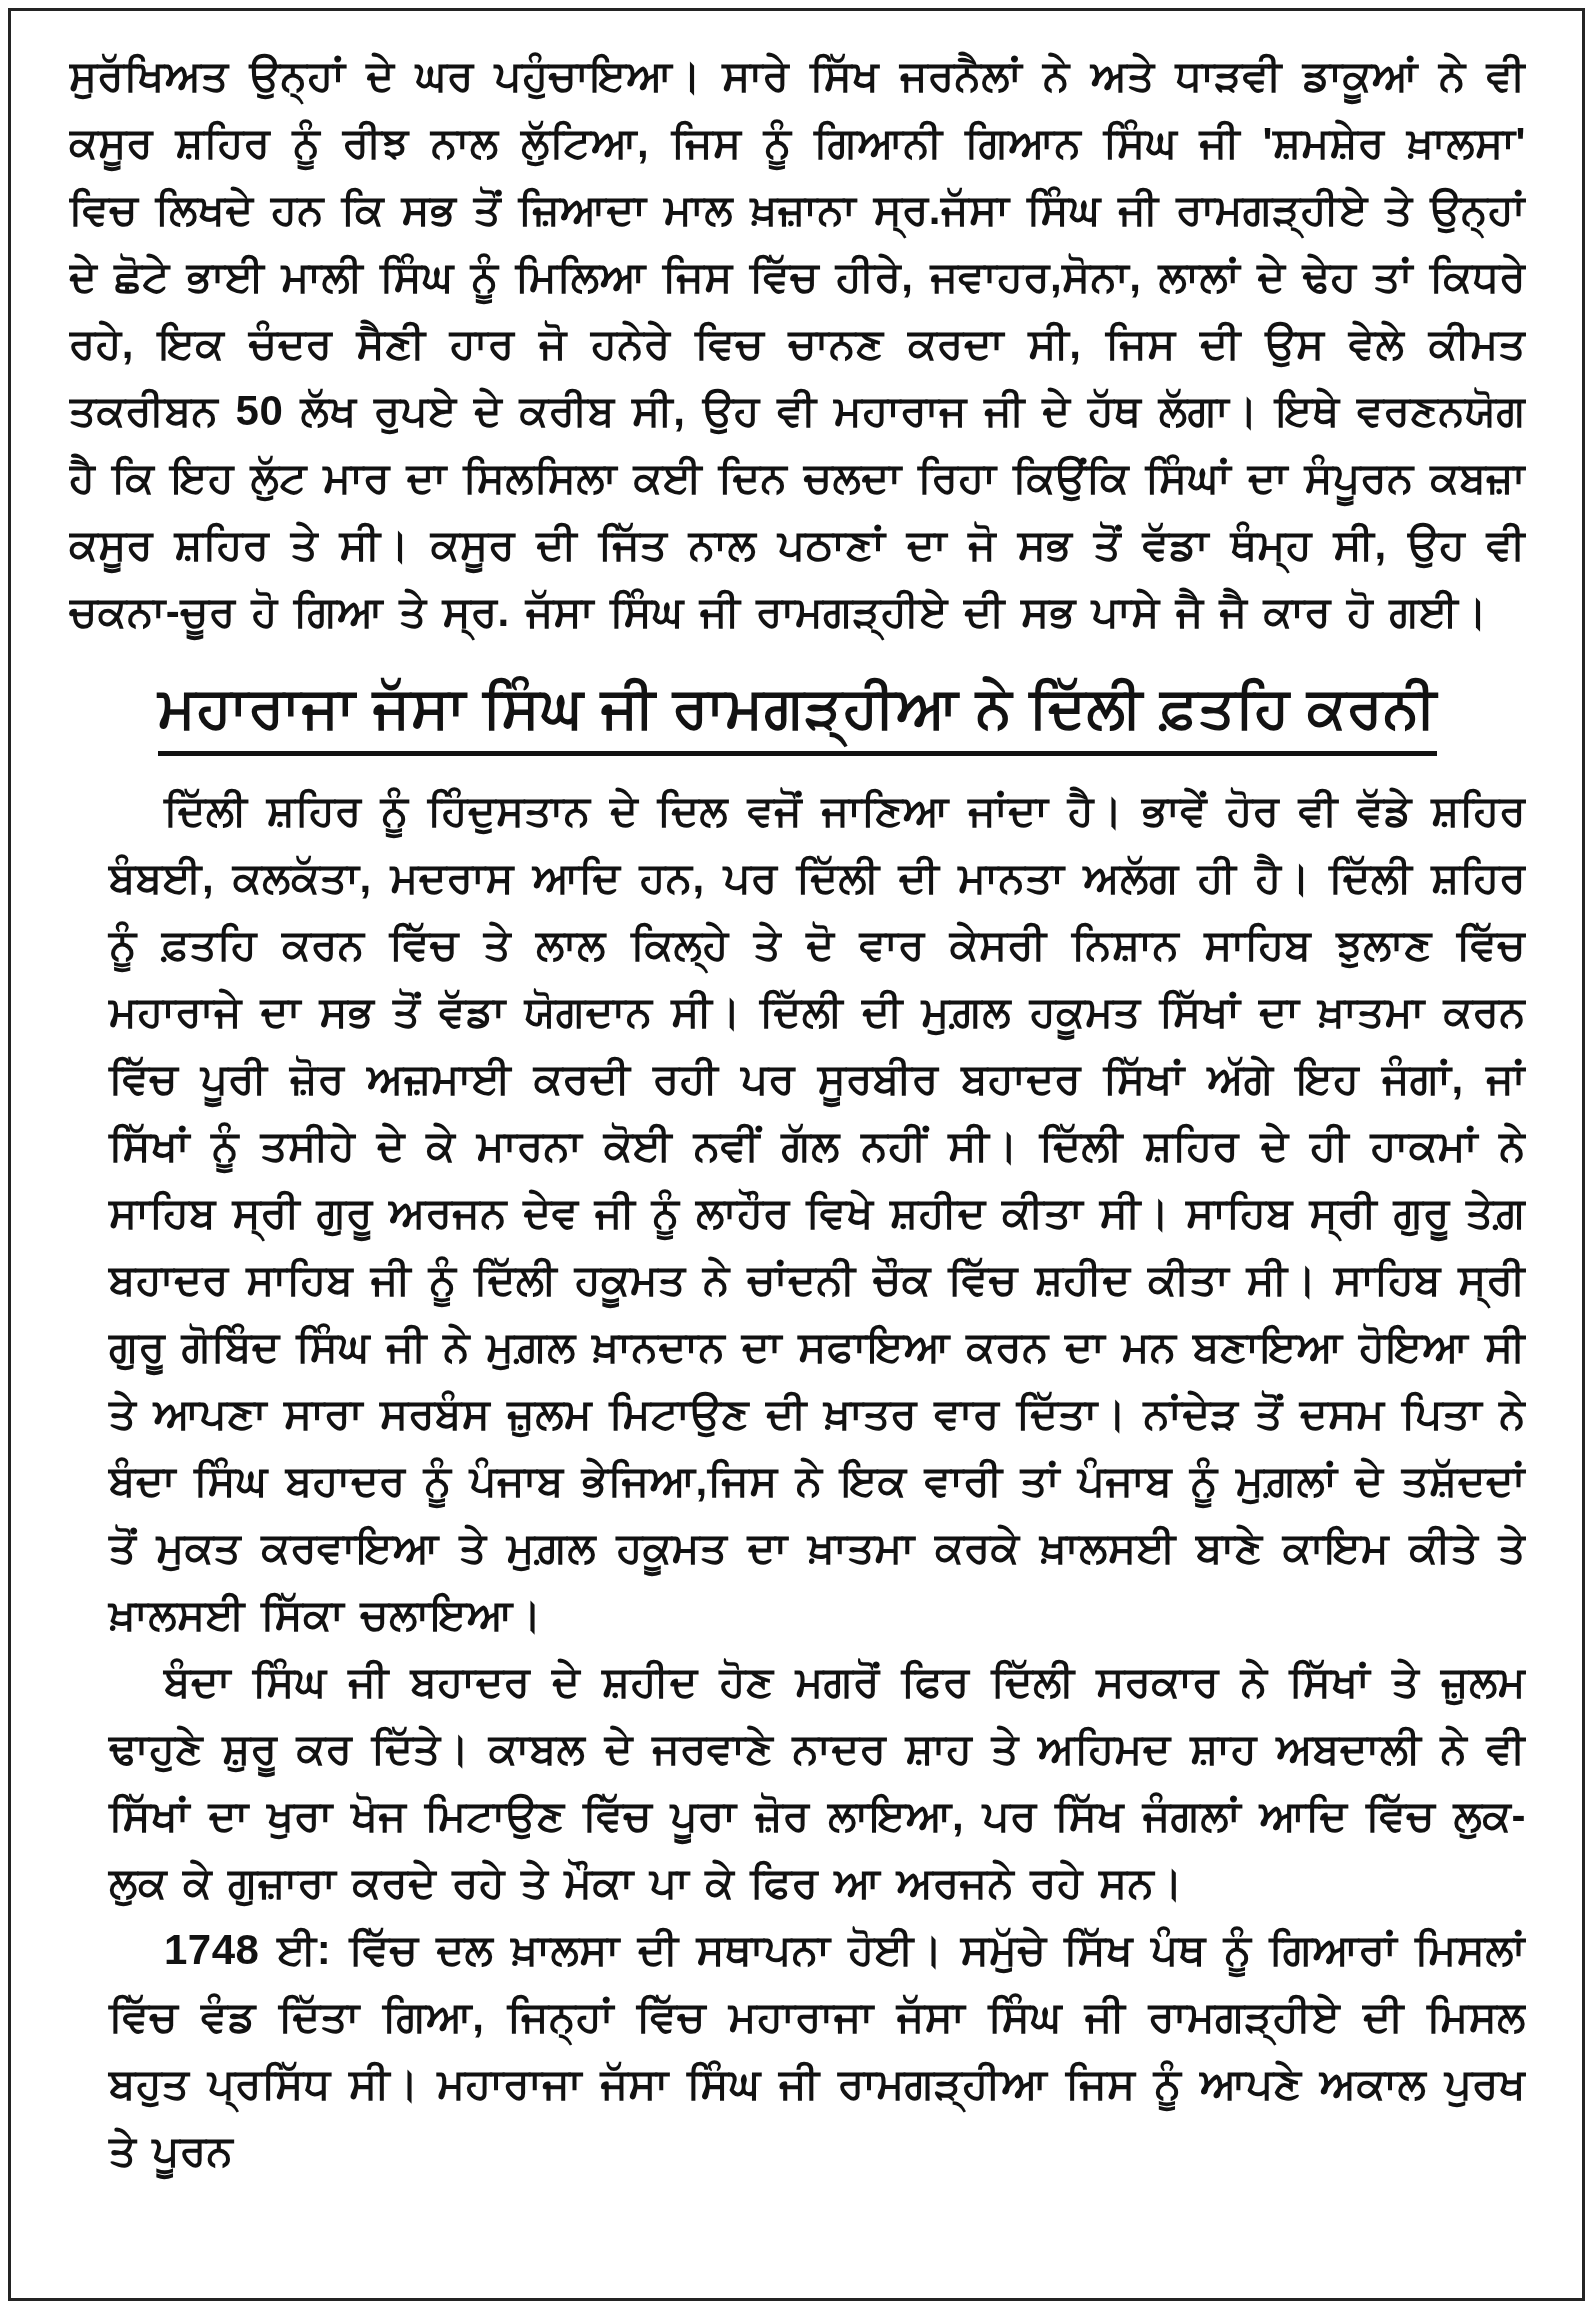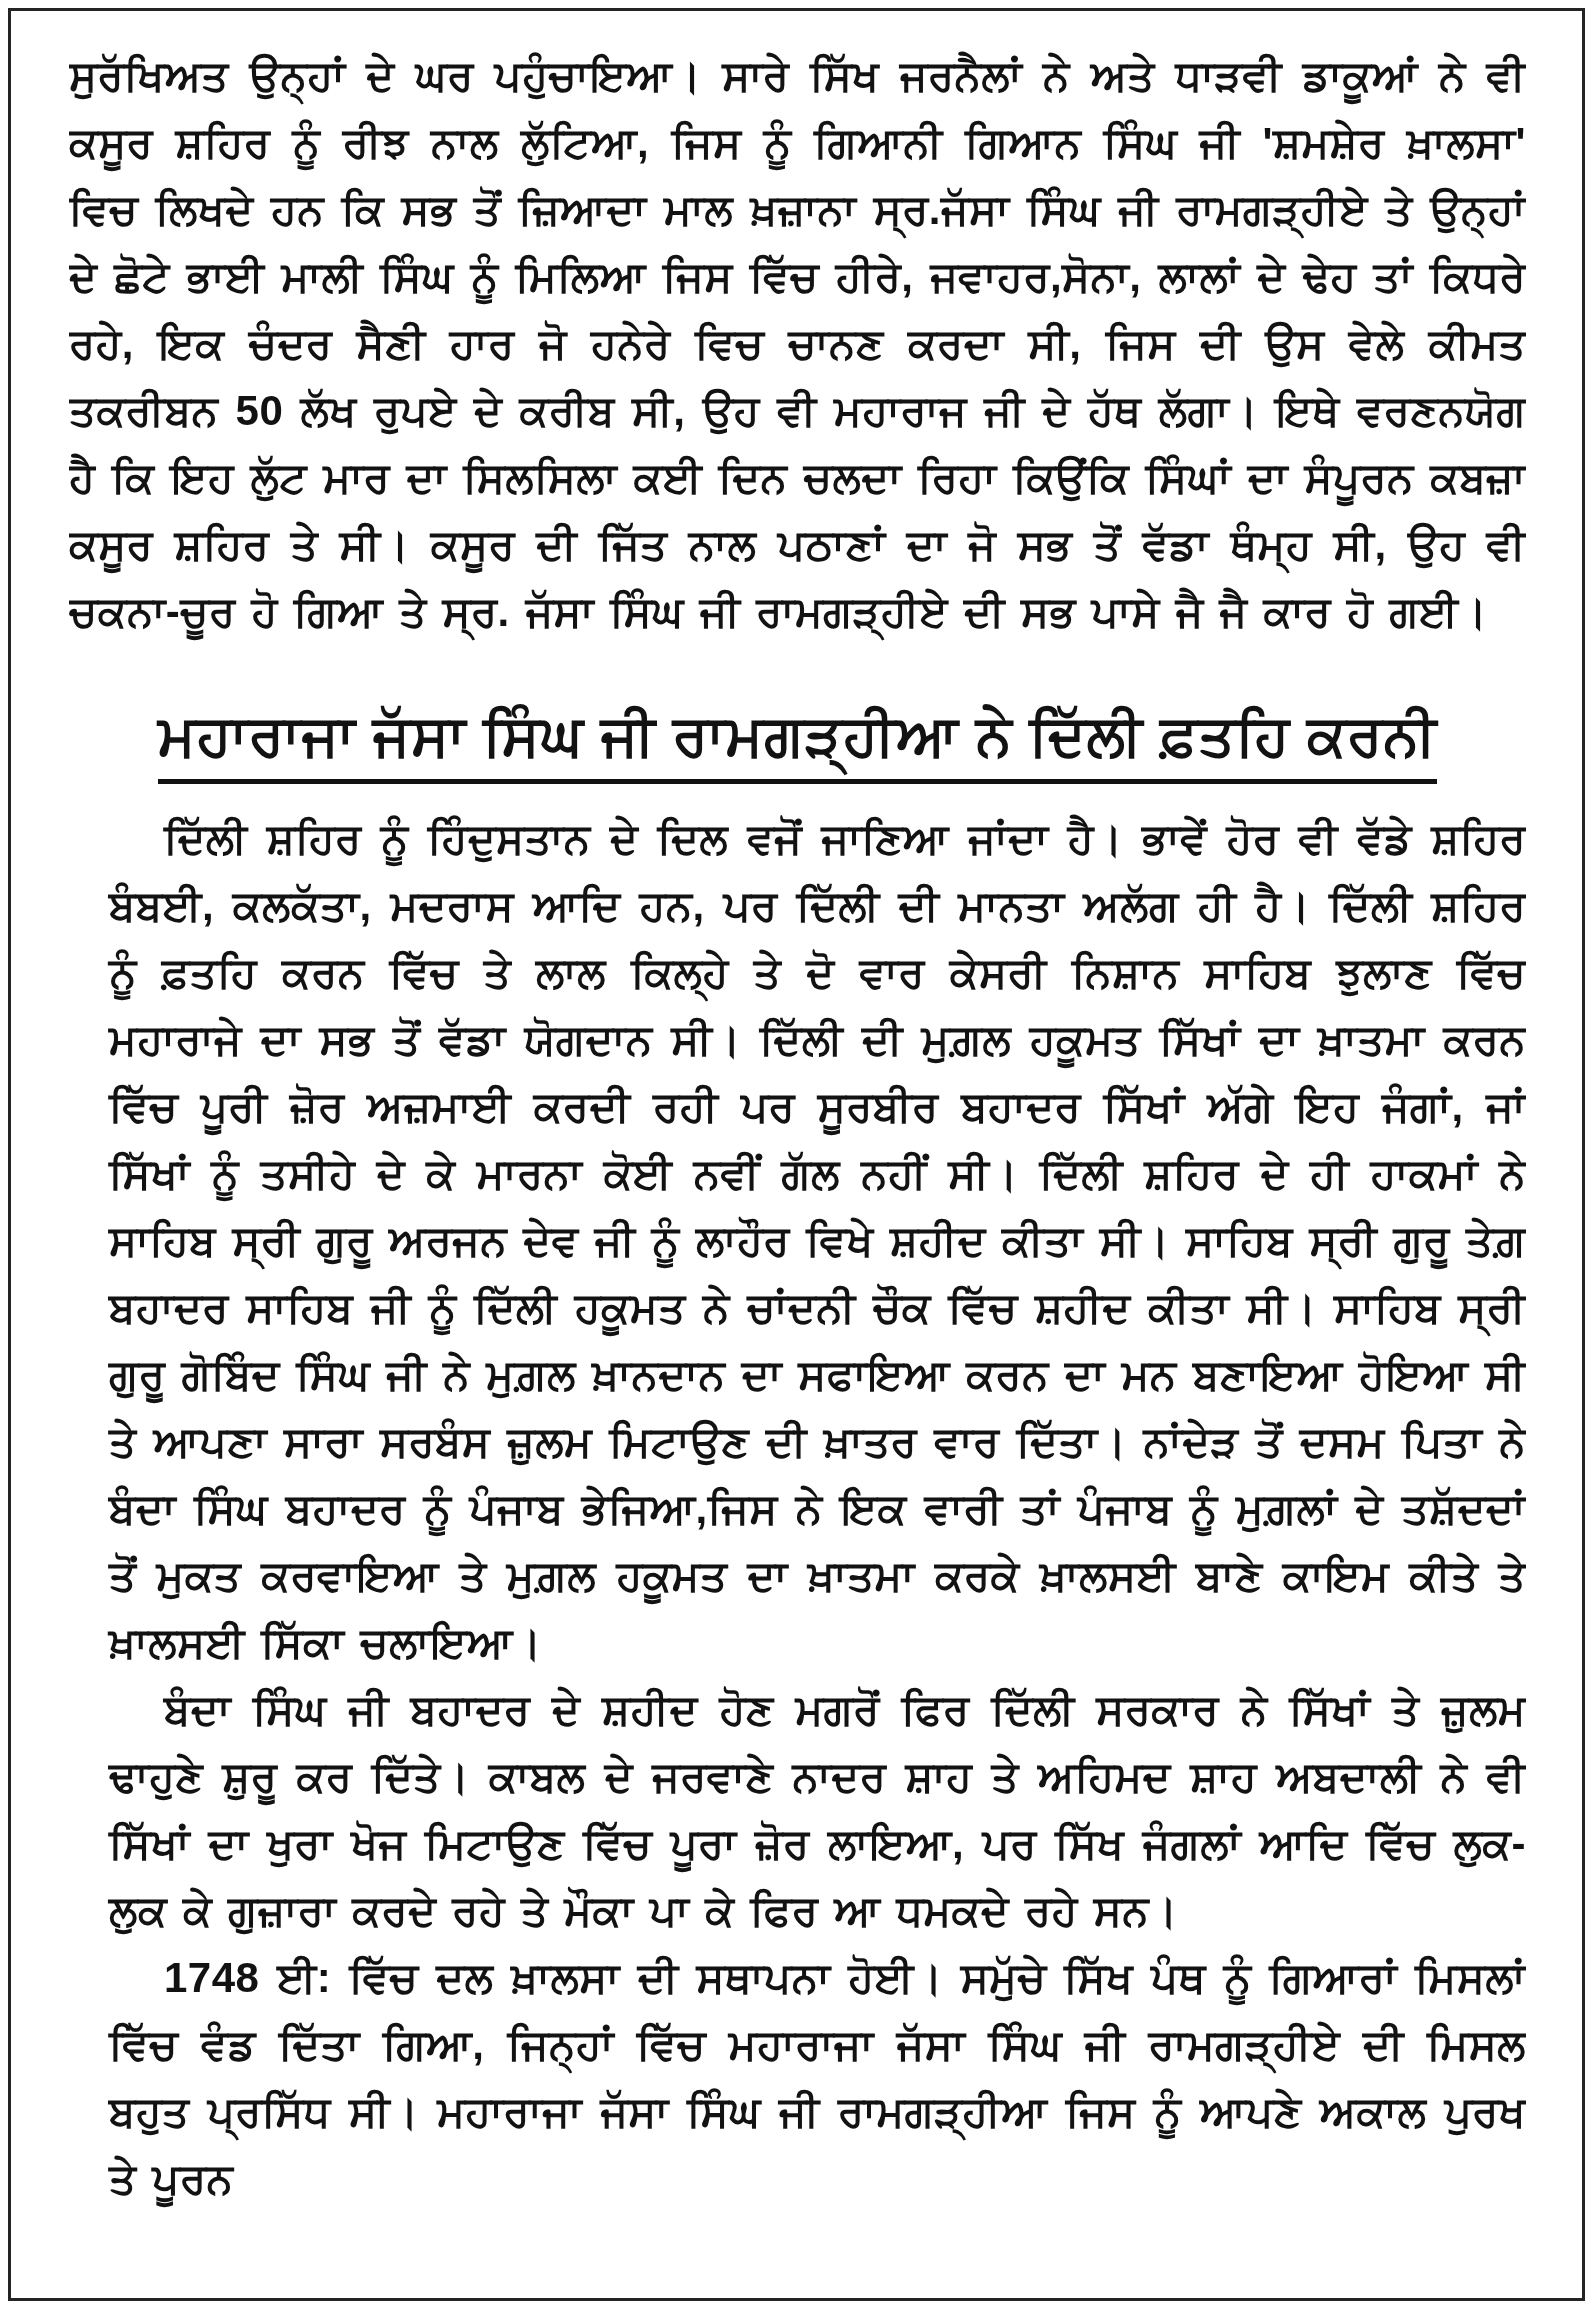--- a/index.html
+++ b/index.html
@@ -52,37 +52,36 @@
     margin: 25px 0 21px 0;
   }
   .heading-text {
     display: inline-block;
     font-size: 57px;
     line-height: 75px;
     font-weight: 800;
     border-bottom: 5.7px solid #121212;
     padding-bottom: 5.7px;
     letter-spacing: 1px;
-    margin-top: 28px;
   }
 </style>
 </head>
 <body>
 
 <div class="page">
   <div class="border-frame"></div>
   <div class="content">
 
     <p class="para">ਸੁਰੱਖਿਅਤ ਉਨ੍ਹਾਂ ਦੇ ਘਰ ਪਹੁੰਚਾਇਆ। ਸਾਰੇ ਸਿੱਖ ਜਰਨੈਲਾਂ ਨੇ ਅਤੇ ਧਾੜਵੀ ਡਾਕੂਆਂ ਨੇ ਵੀ ਕਸੂਰ ਸ਼ਹਿਰ ਨੂੰ ਰੀਝ ਨਾਲ ਲੁੱਟਿਆ, ਜਿਸ ਨੂੰ ਗਿਆਨੀ ਗਿਆਨ ਸਿੰਘ ਜੀ 'ਸ਼ਮਸ਼ੇਰ ਖ਼ਾਲਸਾ' ਵਿਚ ਲਿਖਦੇ ਹਨ ਕਿ ਸਭ ਤੋਂ ਜ਼ਿਆਦਾ ਮਾਲ ਖ਼ਜ਼ਾਨਾ ਸ੍ਰ.ਜੱਸਾ ਸਿੰਘ ਜੀ ਰਾਮਗੜ੍ਹੀਏ ਤੇ ਉਨ੍ਹਾਂ ਦੇ ਛੋਟੇ ਭਾਈ ਮਾਲੀ ਸਿੰਘ ਨੂੰ ਮਿਲਿਆ ਜਿਸ ਵਿੱਚ ਹੀਰੇ, ਜਵਾਹਰ,ਸੋਨਾ, ਲਾਲਾਂ ਦੇ ਢੇਹ ਤਾਂ ਕਿਧਰੇ ਰਹੇ, ਇਕ ਚੰਦਰ ਸੈਣੀ ਹਾਰ ਜੋ ਹਨੇਰੇ ਵਿਚ ਚਾਨਣ ਕਰਦਾ ਸੀ, ਜਿਸ ਦੀ ਉਸ ਵੇਲੇ ਕੀਮਤ ਤਕਰੀਬਨ 50 ਲੱਖ ਰੁਪਏ ਦੇ ਕਰੀਬ ਸੀ, ਉਹ ਵੀ ਮਹਾਰਾਜ ਜੀ ਦੇ ਹੱਥ ਲੱਗਾ। ਇਥੇ ਵਰਣਨਯੋਗ ਹੈ ਕਿ ਇਹ ਲੁੱਟ ਮਾਰ ਦਾ ਸਿਲਸਿਲਾ ਕਈ ਦਿਨ ਚਲਦਾ ਰਿਹਾ ਕਿਉਂਕਿ ਸਿੰਘਾਂ ਦਾ ਸੰਪੂਰਨ ਕਬਜ਼ਾ ਕਸੂਰ ਸ਼ਹਿਰ ਤੇ ਸੀ। ਕਸੂਰ ਦੀ ਜਿੱਤ ਨਾਲ ਪਠਾਣਾਂ ਦਾ ਜੋ ਸਭ ਤੋਂ ਵੱਡਾ ਥੰਮ੍ਹ ਸੀ, ਉਹ ਵੀ ਚਕਨਾ-ਚੂਰ ਹੋ ਗਿਆ ਤੇ ਸ੍ਰ. ਜੱਸਾ ਸਿੰਘ ਜੀ ਰਾਮਗੜ੍ਹੀਏ ਦੀ ਸਭ ਪਾਸੇ ਜੈ ਜੈ ਕਾਰ ਹੋ ਗਈ।</p>
 
     <div class="heading-wrap">
       <span class="heading-text">ਮਹਾਰਾਜਾ ਜੱਸਾ ਸਿੰਘ ਜੀ ਰਾਮਗੜ੍ਹੀਆ ਨੇ ਦਿੱਲੀ ਫ਼ਤਹਿ ਕਰਨੀ</span>
     </div>
 
     <p class="para indent">ਦਿੱਲੀ ਸ਼ਹਿਰ ਨੂੰ ਹਿੰਦੁਸਤਾਨ ਦੇ ਦਿਲ ਵਜੋਂ ਜਾਣਿਆ ਜਾਂਦਾ ਹੈ। ਭਾਵੇਂ ਹੋਰ ਵੀ ਵੱਡੇ ਸ਼ਹਿਰ ਬੰਬਈ, ਕਲਕੱਤਾ, ਮਦਰਾਸ ਆਦਿ ਹਨ, ਪਰ ਦਿੱਲੀ ਦੀ ਮਾਨਤਾ ਅਲੱਗ ਹੀ ਹੈ। ਦਿੱਲੀ ਸ਼ਹਿਰ ਨੂੰ ਫ਼ਤਹਿ ਕਰਨ ਵਿੱਚ ਤੇ ਲਾਲ ਕਿਲ੍ਹੇ ਤੇ ਦੋ ਵਾਰ ਕੇਸਰੀ ਨਿਸ਼ਾਨ ਸਾਹਿਬ ਝੁਲਾਣ ਵਿੱਚ ਮਹਾਰਾਜੇ ਦਾ ਸਭ ਤੋਂ ਵੱਡਾ ਯੋਗਦਾਨ ਸੀ। ਦਿੱਲੀ ਦੀ ਮੁਗ਼ਲ ਹਕੂਮਤ ਸਿੱਖਾਂ ਦਾ ਖ਼ਾਤਮਾ ਕਰਨ ਵਿੱਚ ਪੂਰੀ ਜ਼ੋਰ ਅਜ਼ਮਾਈ ਕਰਦੀ ਰਹੀ ਪਰ ਸੂਰਬੀਰ ਬਹਾਦਰ ਸਿੱਖਾਂ ਅੱਗੇ ਇਹ ਜੰਗਾਂ, ਜਾਂ ਸਿੱਖਾਂ ਨੂੰ ਤਸੀਹੇ ਦੇ ਕੇ ਮਾਰਨਾ ਕੋਈ ਨਵੀਂ ਗੱਲ ਨਹੀਂ ਸੀ। ਦਿੱਲੀ ਸ਼ਹਿਰ ਦੇ ਹੀ ਹਾਕਮਾਂ ਨੇ ਸਾਹਿਬ ਸ੍ਰੀ ਗੁਰੂ ਅਰਜਨ ਦੇਵ ਜੀ ਨੂੰ ਲਾਹੌਰ ਵਿਖੇ ਸ਼ਹੀਦ ਕੀਤਾ ਸੀ। ਸਾਹਿਬ ਸ੍ਰੀ ਗੁਰੂ ਤੇਗ਼ ਬਹਾਦਰ ਸਾਹਿਬ ਜੀ ਨੂੰ ਦਿੱਲੀ ਹਕੂਮਤ ਨੇ ਚਾਂਦਨੀ ਚੌਕ ਵਿੱਚ ਸ਼ਹੀਦ ਕੀਤਾ ਸੀ। ਸਾਹਿਬ ਸ੍ਰੀ ਗੁਰੂ ਗੋਬਿੰਦ ਸਿੰਘ ਜੀ ਨੇ ਮੁਗ਼ਲ ਖ਼ਾਨਦਾਨ ਦਾ ਸਫਾਇਆ ਕਰਨ ਦਾ ਮਨ ਬਣਾਇਆ ਹੋਇਆ ਸੀ ਤੇ ਆਪਣਾ ਸਾਰਾ ਸਰਬੰਸ ਜ਼ੁਲਮ ਮਿਟਾਉਣ ਦੀ ਖ਼ਾਤਰ ਵਾਰ ਦਿੱਤਾ। ਨਾਂਦੇੜ ਤੋਂ ਦਸਮ ਪਿਤਾ ਨੇ ਬੰਦਾ ਸਿੰਘ ਬਹਾਦਰ ਨੂੰ ਪੰਜਾਬ ਭੇਜਿਆ,ਜਿਸ ਨੇ ਇਕ ਵਾਰੀ ਤਾਂ ਪੰਜਾਬ ਨੂੰ ਮੁਗ਼ਲਾਂ ਦੇ ਤਸ਼ੱਦਦਾਂ ਤੋਂ ਮੁਕਤ ਕਰਵਾਇਆ ਤੇ ਮੁਗ਼ਲ ਹਕੂਮਤ ਦਾ ਖ਼ਾਤਮਾ ਕਰਕੇ ਖ਼ਾਲਸਈ ਬਾਣੇ ਕਾਇਮ ਕੀਤੇ ਤੇ ਖ਼ਾਲਸਈ ਸਿੱਕਾ ਚਲਾਇਆ।</p>
 
-    <p class="para indent">ਬੰਦਾ ਸਿੰਘ ਜੀ ਬਹਾਦਰ ਦੇ ਸ਼ਹੀਦ ਹੋਣ ਮਗਰੋਂ ਫਿਰ ਦਿੱਲੀ ਸਰਕਾਰ ਨੇ ਸਿੱਖਾਂ ਤੇ ਜ਼ੁਲਮ ਢਾਹੁਣੇ ਸ਼ੁਰੂ ਕਰ ਦਿੱਤੇ। ਕਾਬਲ ਦੇ ਜਰਵਾਣੇ ਨਾਦਰ ਸ਼ਾਹ ਤੇ ਅਹਿਮਦ ਸ਼ਾਹ ਅਬਦਾਲੀ ਨੇ ਵੀ ਸਿੱਖਾਂ ਦਾ ਖੁਰਾ ਖੋਜ ਮਿਟਾਉਣ ਵਿੱਚ ਪੂਰਾ ਜ਼ੋਰ ਲਾਇਆ, ਪਰ ਸਿੱਖ ਜੰਗਲਾਂ ਆਦਿ ਵਿੱਚ ਲੁਕ-ਲੁਕ ਕੇ ਗੁਜ਼ਾਰਾ ਕਰਦੇ ਰਹੇ ਤੇ ਮੌਕਾ ਪਾ ਕੇ ਫਿਰ ਆ ਧਮਕਦੇ ਰਹੇ ਸਨ।</p>
+    <p class="para indent">ਬੰਦਾ ਸਿੰਘ ਜੀ ਬਹਾਦਰ ਦੇ ਸ਼ਹੀਦ ਹੋਣ ਮਗਰੋਂ ਫਿਰ ਦਿੱਲੀ ਸਰਕਾਰ ਨੇ ਸਿੱਖਾਂ ਤੇ ਜ਼ੁਲਮ ਢਾਹੁਣੇ ਸ਼ੁਰੂ ਕਰ ਦਿੱਤੇ। ਕਾਬਲ ਦੇ ਜਰਵਾਣੇ ਨਾਦਰ ਸ਼ਾਹ ਤੇ ਅਹਿਮਦ ਸ਼ਾਹ ਅਬਦਾਲੀ ਨੇ ਵੀ ਸਿੱਖਾਂ ਦਾ ਖੁਰਾ ਖੋਜ ਮਿਟਾਉਣ ਵਿੱਚ ਪੂਰਾ ਜ਼ੋਰ ਲਾਇਆ, ਪਰ ਸਿੱਖ ਜੰਗਲਾਂ ਆਦਿ ਵਿੱਚ ਲੁਕ-ਲੁਕ ਕੇ ਗੁਜ਼ਾਰਾ ਕਰਦੇ ਰਹੇ ਤੇ ਮੌਕਾ ਪਾ ਕੇ ਫਿਰ ਆ ਅਰਜਨੇ ਰਹੇ ਸਨ।</p>
 
     <p class="para indent">1748 ਈ: ਵਿੱਚ ਦਲ ਖ਼ਾਲਸਾ ਦੀ ਸਥਾਪਨਾ ਹੋਈ। ਸਮੁੱਚੇ ਸਿੱਖ ਪੰਥ ਨੂੰ ਗਿਆਰਾਂ ਮਿਸਲਾਂ ਵਿੱਚ ਵੰਡ ਦਿੱਤਾ ਗਿਆ, ਜਿਨ੍ਹਾਂ ਵਿੱਚ ਮਹਾਰਾਜਾ ਜੱਸਾ ਸਿੰਘ ਜੀ ਰਾਮਗੜ੍ਹੀਏ ਦੀ ਮਿਸਲ ਬਹੁਤ ਪ੍ਰਸਿੱਧ ਸੀ। ਮਹਾਰਾਜਾ ਜੱਸਾ ਸਿੰਘ ਜੀ ਰਾਮਗੜ੍ਹੀਆ ਜਿਸ ਨੂੰ ਆਪਣੇ ਅਕਾਲ ਪੁਰਖ ਤੇ ਪੂਰਨ</p>
 
   </div>
 </div>
 
 
 </body></html>

